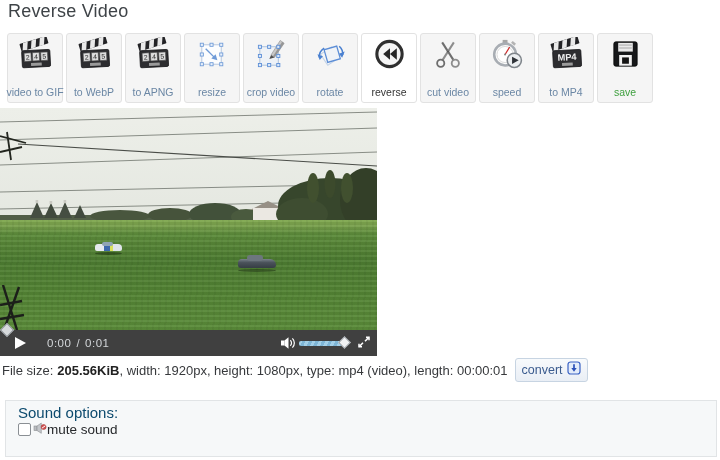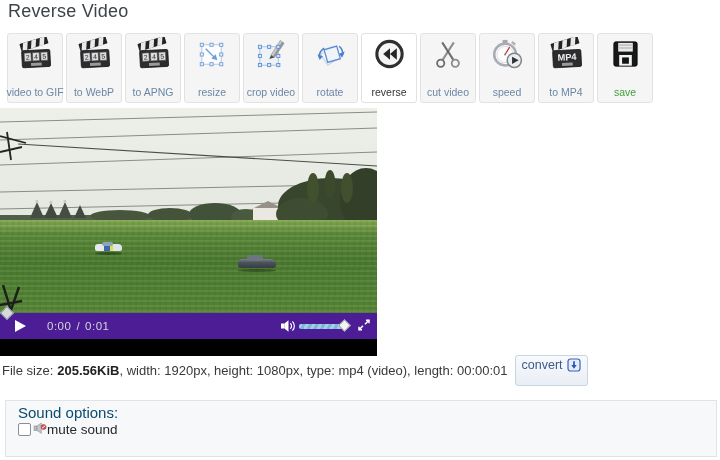--- a/index.html
+++ b/index.html
@@ -34,40 +34,40 @@
   .police-body{position:absolute;left:0;top:2px;width:27px;height:7px;border-radius:3px 4px 2px 2px;
     background:linear-gradient(90deg,#e6eaee 0 35%,#3d68ad 35% 55%,#d9e05e 55% 65%,#dfe4e9 65%)}
   .police-roof{position:absolute;left:7px;top:0;width:11px;height:4px;border-radius:2px;background:#8fa3b5}
   .car-shadow{position:absolute;left:0;bottom:-2px;width:100%;height:3px;border-radius:50%;background:rgba(20,35,12,.45)}
   .dark-car{left:238px;top:147px;width:38px;height:15px}
   .dark-body{position:absolute;left:0;top:4px;width:38px;height:9px;border-radius:4px 6px 3px 3px;
     background:linear-gradient(180deg,#79828a 0,#4a525a 40%,#363d44 100%)}
   .dark-roof{position:absolute;left:9px;top:0;width:16px;height:6px;border-radius:3px;background:#6d767e}
   .pylon-top,.pylon-bottom,.powerlines{pointer-events:none}
 
-  .controls{position:absolute;left:0;bottom:17px;width:100%;height:26px;background:#4c1d95}
+  .controls{position:absolute;left:0;bottom:0;width:100%;height:26px;background:#404040}
   .seek-handle{position:absolute;left:2px;top:-5px;width:10px;height:10px;background:#d7dadc;
     border:1px solid #8d9398;transform:rotate(45deg)}
   .play-btn{position:absolute;left:15px;top:7px;width:0;height:0;cursor:pointer;
     border-left:11px solid #fff;border-top:6px solid transparent;border-bottom:6px solid transparent}
   .time{position:absolute;left:47px;top:7px;font-size:11.5px;color:#d3d6d9;letter-spacing:.5px;display:flex;gap:5px}
   .vol-icon{position:absolute;right:80px;top:6px;cursor:pointer}
   .vol-slider{position:absolute;right:32px;top:11px;width:46px;height:5px;border-radius:2px;cursor:pointer;
     background:repeating-linear-gradient(115deg,#a3d0e8 0 3px,#7fb6d6 3px 6px)}
   .vol-handle{position:absolute;right:-4px;top:-3px;width:9px;height:9px;background:#f2f3f4;
     border:1px solid #9aa0a5;transform:rotate(45deg)}
   .fs-btn{position:absolute;right:6px;top:5px;cursor:pointer}
 
   
   .fileinfo{position:absolute;left:2px;top:358px;height:24px;display:flex;align-items:center;
     font-size:13px;color:#37393c;white-space:nowrap}
   .fi-label{margin-right:4px}
   .fi-size{font-weight:bold;color:#222}
-  .convert-btn{margin-left:7px;display:inline-flex;align-items:flex-start;gap:4px;cursor:pointer;
-    padding:2px 6px 10px;font-size:12.5px;color:#3a5b8e;border:1px solid #c7d4e2;border-radius:3px;
+  .convert-btn{margin-left:7px;display:inline-flex;align-items:center;gap:4px;cursor:pointer;
+    padding:2px 6px 3px;font-size:12.5px;color:#3a5b8e;border:1px solid #c7d4e2;border-radius:3px;
     background:linear-gradient(180deg,#f8fafc,#e9eef5)}
 
   
   .soundbox{position:absolute;left:5px;top:400px;width:712px;height:57px;background:#f6f8f9;
     border:1px solid #e1e4e6;padding:3px 12px}
   .so-title{font-size:15px;color:#0c4a6e}
   .so-row{display:flex;align-items:center;height:17px;cursor:pointer}
   .cbox{width:13px;height:13px;border:1px solid #8a8f94;border-radius:2px;background:#fff;
     margin-right:2px;position:relative;flex:0 0 auto}
   .cbox.checked{background:#2569d8;border-color:#2060c8}

